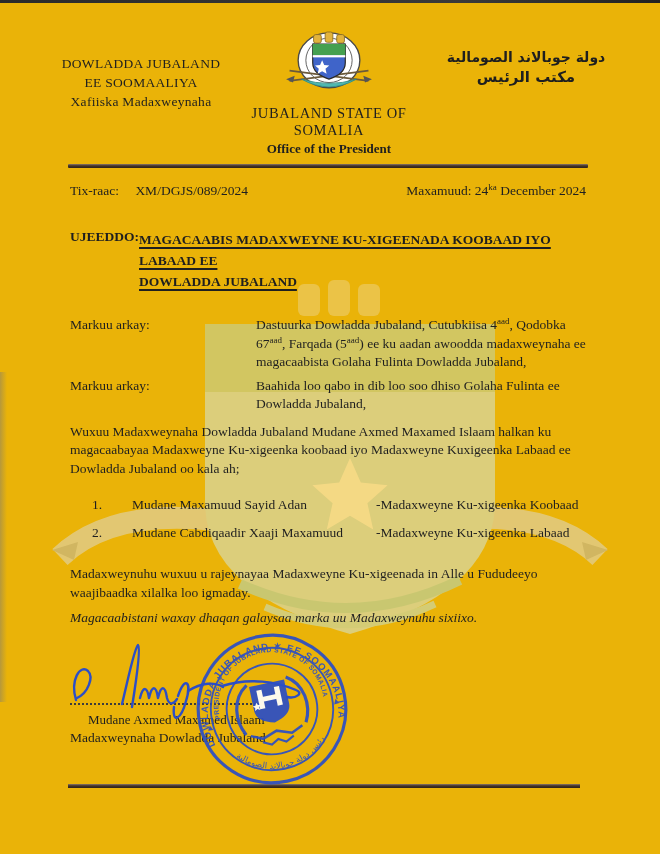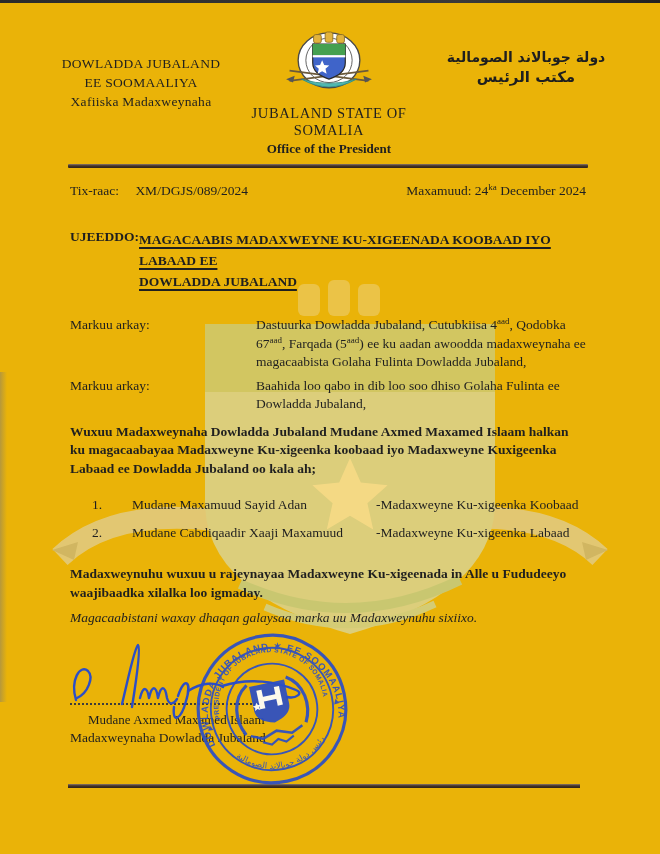--- a/index.html
+++ b/index.html
@@ -38,21 +38,21 @@
   .subject{display:flex;margin:30px 74px 0 70px;font-size:13.5px;font-weight:bold;}
   .subject .lines{line-height:21px;max-width:450px;}
   .subject .u{text-decoration:underline;text-decoration-thickness:1.5px;text-underline-offset:3px;}
 
   .clause{display:flex;margin:0 74px 0 70px;font-size:13.5px;line-height:18.5px;}
   .clause .lab{width:186px;flex:none;}
   .clause .txt{flex:1;}
   .c1{margin-top:24px;}
   .c2{margin-top:5px;}
 
-  .para{margin:22px 74px 0 70px;font-size:13.5px;line-height:18.5px;font-weight:bold;}
+  .para{margin:22px 74px 0 70px;font-size:13.5px;line-height:18.5px;}
   .p-appoint{margin-top:9px;}
   .p-prayer{margin-top:24px;}
 
   .appointee{display:flex;margin:0 74px 0 92px;font-size:13.5px;}
   .a1{margin-top:19px;}
   .a2{margin-top:12px;}
   .appointee .num{width:40px;flex:none;}
   .appointee .nm{width:244px;flex:none;}
   .appointee .role{flex:1;}
 

